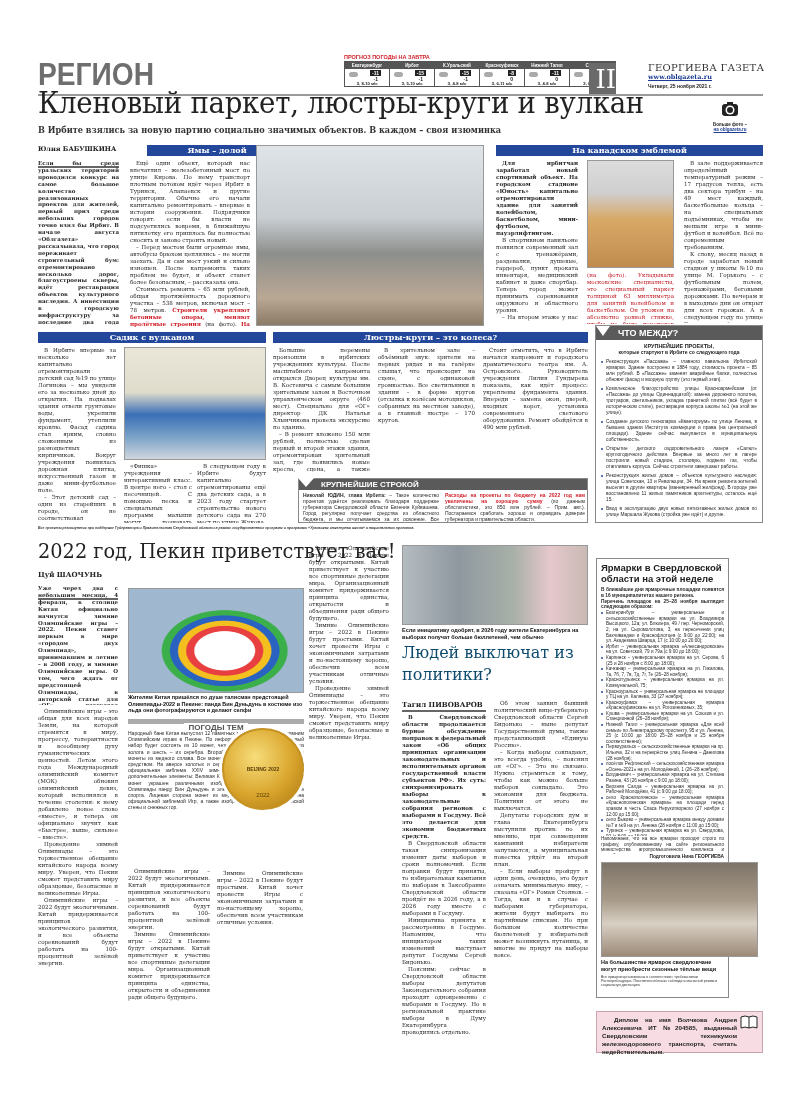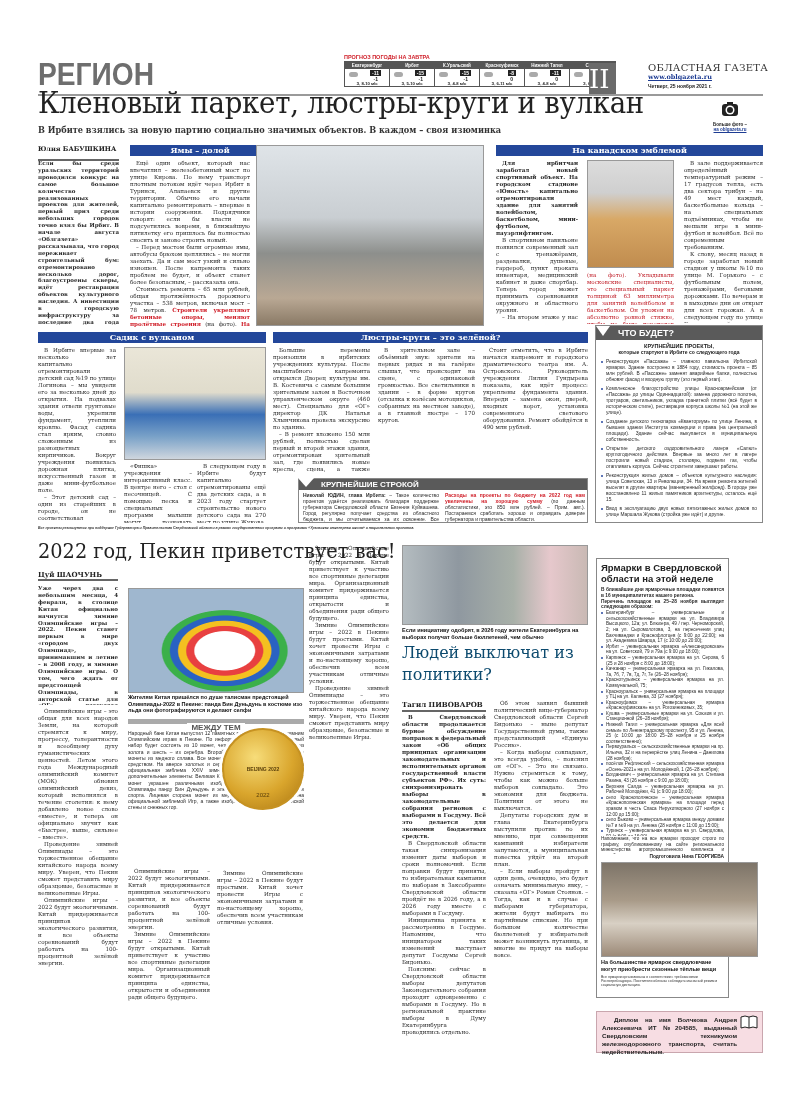--- a/index.html
+++ b/index.html
@@ -86,46 +86,46 @@
           <div class="wx-body">
             <span class="wx-ico"></span>
             <span class="wx-t1">-14</span>
             <span class="wx-t2">-1</span>
             <span class="wx-wind">З, 6-8 м/с</span>
           </div>
         </div>
     </div>
   </div>
 
-  <div class="abs" style="left:589px;top:51px;width:27px;height:32px;background:#6a6a6a;color:#fff;font-size:26px;text-align:left;line-height:32px;font-family:'DejaVu Serif',serif">II</div>
+  <div class="abs" style="left:589px;top:51px;width:27px;height:32px;background:#6a6a6a;color:#fff;font-size:26px;text-align:right;line-height:32px;font-family:'DejaVu Serif',serif">II</div>
   <div class="abs" style="left:648px;top:50px">
-    <div style="font-size:10px;color:#333;letter-spacing:0.3px">ОБЛАСТНАЯ ГАЗЕТА</div>
+    <div style="font-size:10px;color:#333;letter-spacing:0.3px">ГЕОРГИЕВА ГАЗЕТА</div>
     <div style="font-size:6.5px;color:#1d3c93;text-decoration:underline;font-weight:bold">www.oblgazeta.ru</div>
     <div class="sans" style="font-size:5px;font-weight:bold;margin-top:2px">Четверг, 25 ноября 2021 г.</div>
   </div>
   <div class="abs" style="left:38px;top:82px;width:725px;height:2px;background:#9a9a9a"></div>
 </div>
 
 <div class="abs" style="left:38px;top:86px;font-size:30px;line-height:34px;color:#222;letter-spacing:-0.3px;font-family:'DejaVu Serif',serif;transform:scaleX(0.92);transform-origin:left">Кленовый паркет, люстры-круги и вулкан</div>
 <div class="abs" style="left:38px;top:124px;font-size:9.5px;font-weight:bold;color:#333;transform:scaleX(0.86);transform-origin:left;white-space:nowrap">В Ирбите взялись за новую партию социально значимых объектов. В каждом – своя изюминка</div>
 <div class="abs" style="left:700px;top:100px;width:60px;text-align:center">
   <svg width="18" height="18" viewBox="0 0 18 18">
       <rect x="1" y="4" width="16" height="12" rx="3" fill="#222"></rect>
       <circle cx="9" cy="10" r="4.5" fill="#fff"></circle>
       <circle cx="9" cy="10" r="3" fill="#222"></circle>
       <rect x="6" y="2" width="6" height="3" fill="#222"></rect>
     </svg>
   <div class="sans" style="font-size:4.5px;font-weight:bold">Больше фото –</div>
   <div class="sans" style="font-size:4.5px;color:#1d3c93;font-weight:bold;text-decoration:underline">на oblgazeta.ru</div>
 </div>
 
-<div class="abs" style="left:38px;top:145px;width:81px;font-size:6.5px;font-weight:bold;border-bottom:2px solid #666;padding-bottom:6px">Юлия БАБУШКИНА</div>
+<div class="abs" style="left:38px;top:145px;width:81px;font-size:6.5px;font-weight:bold;border-bottom:2px solid #666;padding-bottom:13px">Юлия БАБУШКИНА</div>
 <div class="abs txt bold" style="left:38px;top:160px;width:81px;height:167px;font-size:5.5px;line-height:6.9px">Если бы среди уральских территорий проводился конкурс на самое большое количество реализованных проектов для жителей, первый приз среди небольших городов точно взял бы Ирбит. В начале августа «Облгазета» рассказывала, что город переживает строительный бум: отремонтировано несколько дорог, благоустроены скверы, идёт реставрация объектов культурного наследия. А инвестиции в городскую инфраструктуру за последние два года превысили 2,5 млрд рублей (см. «ОГ» №149 от 17.08.2021). Но буквально на днях выяснилось: ирбитчане запустили ещё несколько новых социально значимых проектов. И уже есть задел на 2022 год.</div>
 
-<div class="abs bar" style="left:130px;top:145px;width:140px">Ямы – долой</div>
+<div class="abs bar" style="left:147px;top:145px;width:140px">Ямы – долой</div>
 <div class="abs txt" style="left:130px;top:160px;width:120px;height:167px">
   <p>Ещё один объект, который нас впечатлил – железобетонный мост по улице Кирова. По нему транспорт плотным потоком идёт через Ирбит в Туринск, Алапаевск и другие территории. Обычно его начали капитально ремонтировать – впервые в истории сооружения. Подрядчики говорят: если бы власти не подсуетились вовремя, в ближайшую пятилетку его пришлось бы полностью сносить и заново строить новый.</p>
   <p>– Перед мостом были огромные ямы, автобусы брюхом цеплялись – не могли заехать. Да и сам мост узкий и сильно изношен. После капремонта таких проблем не будет, и объект станет более безопасным, – рассказала она.</p>
   <p><span>Стоимость ремонта – 65 млн рублей, общая протяжённость дорожного участка – 538 метров, включая мост – 78 метров.</span> <span class="red">Строители укрепляют бетонные опоры, меняют пролётные строения</span><span> (на фото). </span><span class="red">На мосту будет новый асфальт, ограждения, освещение.</span></p>
 </div>
 <div class="abs photo" style="left:256px;top:145px;width:228px;height:181px;background:linear-gradient(180deg,#dfe4e8 0%,#c9ced2 40%,#8d8f8c 60%,#b9a894 85%,#8a7a66 100%)"></div>
 
 <div class="abs bar" style="left:496px;top:145px;width:267px">На канадском эмблемой</div>
 <div class="abs txt" style="left:496px;top:160px;width:82px;height:163px">
   <p style="font-weight:bold">Для ирбитчан заработал новый спортивный объект. На городском стадионе «Юность» капитально отремонтировали здание для занятий волейболом, баскетболом, мини-футболом, пауэрлифтингом.</p>
@@ -145,21 +145,21 @@
   <p>– Этот детский сад – один из старейших в городе, он не соответствовал требованиям законодательства и нуждался в ремонте, – говорит заведующая учреждением Ирина Япанова. – Наша мечта исполнилась. Здание не только красивое, но и оборудовано всем необходимым – мебелью, игрушками, текстилем. Теперь есть современный пищеблок, во всех игровых группах – подогрев пола. У нас 100 детей – от полутора лет и старше, за время ремонта они посещали другие садики, но мы ждали, когда вернутся в свой родной детский сад.</p>
 </div>
 <div class="abs photo" style="left:124px;top:347px;width:142px;height:113px;background:linear-gradient(180deg,#eae6d8 0%,#e0dccc 40%,#3a6fb6 60%,#7aa2c8 80%,#cfd6de 100%)"></div>
 <div class="abs txt" style="left:124px;top:463px;width:68px;height:60px">
   <p><span>«Фишка» учреждения – интерактивный класс. В центре него – стол с песочницей. С помощью песка и специальных программ малыши могут познавать окружающий мир. </span></p>
 </div>
 <div class="abs txt" style="left:197px;top:463px;width:69px;height:60px">
   <p>В следующем году в Ирбите будут капитально отремонтированы ещё два детских сада, а в 2023 году стартует строительство нового детского сада на 270 мест по улице Жукова.</p>
 </div>
 
-<div class="abs bar" style="left:273px;top:332px;width:315px">Люстры-круги – это зелёной?</div>
+<div class="abs bar" style="left:273px;top:332px;width:315px">Люстры-круги – это колеса?</div>
 <div class="abs txt" style="left:273px;top:347px;width:97px;height:128px">
   <p>Большие перемены произошли в ирбитских учреждениях культуры. После масштабного капремонта открылся Дворец культуры им. В. Костевича с самым большим зрительным залом в Восточном управленческом округе (460 мест). Специально для «ОГ» директор ДК Наталья Хлынчикова провела экскурсию по зданию.</p>
   <p>– В ремонт вложено 150 млн рублей, полностью сделан первый и второй этажи здания, отремонтирован зрительный зал, где появились новые кресла, сцена, а также современное световое оборудование, новый паркетный пол, система видеонаблюдения, подсветка сцены. Плюс отремонтирован фасад здания, кровля. Капремонта не было больше 50 лет, – говорит она.</p>
 </div>
 <div class="abs txt" style="left:378px;top:347px;width:97px;height:128px">
   <p>В зрительном зале – объёмный звук: зрители на первых рядах и на галёрке слышат, что происходит на сцене, с одинаковой громкостью. Все светильники в здании – в форме кругов (отсылка к колёсам мотоциклов, собранных на местном заводе), а в главной люстре – 170 кругов.</p>
 </div>
 <div class="abs txt" style="left:483px;top:347px;width:105px;height:128px">
   <p>Стоит отметить, что в Ирбите начался капремонт и городского драматического театра им. А. Островского. Руководитель учреждения Лилия Гундырева показала, как идёт процесс: укреплены фундамента здания. Впереди – замена окон, дверей, входных ворот, установка современного светового оборудования. Ремонт обойдётся в 490 млн рублей.</p>
 </div>
@@ -170,51 +170,51 @@
     <b>Николай ЮДИН, глава Ирбита:</b>
     <span>– Такое количество проектов удаётся реализовать благодаря поддержке губернатора Свердловской области Евгения Куйвашева. Город регулярно получает средства из областного бюджета, и мы отчитываемся за их освоение. Все поручения главы региона на этот год выполнены. Проекты ближайших двух лет получили финансовую поддержку в области, и мы к ним приступим совершенно точно. </span>
   </div>
   <div class="abs txt sans" style="left:146px;top:13px;width:140px;height:30px;font-size:5px;line-height:6px">
     <span class="red">Расходы на проекты по бюджету на 2022 год нам увеличены на хорошую сумму</span><span> (по данным облстатистики, это 850 млн рублей. – Прим. авт.). Постараемся сработать хорошо и оправдать доверие губернатора и правительства области.</span>
   </div>
 </div>
 <div class="abs" style="left:298px;top:478px;width:0;height:0;border-left:8px solid transparent;border-right:8px solid transparent;border-top:9px solid #fff"></div>
 
 <div class="abs" style="left:595px;top:325px;width:168px;height:198px;border:1px solid #888">
-  <div class="greybar" style="font-size:9px;height:14px;line-height:14px">ЧТО БУДЕТ?</div>
+  <div class="greybar" style="font-size:9px;height:14px;line-height:14px">ЧТО МЕЖДУ?</div>
   <div class="sans" style="text-align:center;font-size:5.5px;font-weight:bold;margin-top:3px">КРУПНЕЙШИЕ ПРОЕКТЫ,</div>
   <div class="sans" style="text-align:center;font-size:5px;font-weight:bold;margin-bottom:4px">которые стартуют в Ирбите со следующего года</div>
   <ul class="bullet-list txt sans" style="padding:0 5px;font-size:4.8px;line-height:6px;height:160px">
     <li>Реконструкция «Пассажа» – главного павильона Ирбитской ярмарки. Здание построено в 1884 году, стоимость проекта – 85 млн рублей. В «Пассаже» заменят аварийные балки, полностью обновят фасад и входную группу (это первый этап).</li>
     <li>Комплексное благоустройство улицы Красноармейская (от «Пассажа» до улицы Одиннадцатой): замена дорожного полотна, тротуаров, светильников, укладка гранитной плитки (всё будет в историческом стиле), реставрация корпуса школы №1 (на этой же улице).</li>
     <li>Создание детского технопарка «Кванториум» по улице Ленина, в бывшем здании Института коммерции и права (на центральной площади). Здание сейчас выкупается в муниципальную собственность.</li>
     <li>Открытие детского оздоровительного лагеря «Салют» круглогодичного действия. Впервые за много лет в лагере построили новый стадион, столовую, подвели газ, чтобы отапливать корпуса. Сейчас строители завершают работы.</li>
     <li>Реконструкция жилых домов – объектов культурного наследия: улица Советская, 13 и Революции, 34. На время ремонта жителей выселят в другие квартиры (маневренный жилфонд). В городе уже восстановлено 11 жилых памятников архитектуры, осталось ещё 15.</li>
     <li>Ввод в эксплуатацию двух новых пятиэтажных жилых домов по улице Маршала Жукова (стройка уже идёт) и другие.</li>
   </ul>
 </div>
 <div class="abs" style="left:596px;top:326px;width:0;height:0;border-left:7px solid transparent;border-right:7px solid transparent;border-top:10px solid #fff"></div>
 
 <div class="abs tiny" style="left:38px;top:526px;width:725px;white-space:nowrap;overflow:hidden;font-style:italic;font-weight:bold">Все проекты реализуются при поддержке Губернатора и Правительства Свердловской области в рамках государственных программ и программы «Уральская инженерная школа» и национальных проектов.</div>
 
 <div class="abs" style="left:38px;top:538px;font-size:21px;line-height:26px;color:#222;font-family:'DejaVu Serif',serif;transform:scaleX(0.92);transform-origin:left;white-space:nowrap">2022 год, Пекин приветствует вас!</div>
-<div class="abs" style="left:38px;top:570px;width:80px;font-size:7px;font-weight:bold;border-bottom:2px solid #666;padding-bottom:0">Цуй ШАОЧУНЬ</div>
+<div class="abs" style="left:38px;top:570px;width:80px;font-size:7px;font-weight:bold;border-bottom:2px solid #666;padding-bottom:19px">Цуй ШАОЧУНЬ</div>
 <div class="abs txt bold" style="left:38px;top:585px;width:80px;height:120px;font-size:5.5px;line-height:6.9px">Уже через два с небольшим месяца, 4 февраля, в столице Китая официально начнутся зимние Олимпийские игры – 2022. Пекин станет первым в мире «городом двух Олимпиад», принимавшим и летние – в 2008 году, и зимние Олимпийские игры. О том, чего ждать от предстоящей Олимпиады, в авторской статье для «ОГ» рассказал генеральный консул КНР в Екатеринбурге господин Цуй Шаочунь.</div>
 <div class="abs txt" style="left:38px;top:708px;width:80px;height:390px">
   <p>Олимпийские игры – это общая для всех народов Земли, на которой стремятся к миру, прогрессу, толерантности и всеобщему духу гуманистических ценностей. Летом этого года Международный олимпийский комитет (МОК) обновил олимпийский девиз, который исполнялся в течение столетия: к нему добавлено новое слово «вместе», и теперь он официально звучит как «Быстрее, выше, сильнее – вместе».</p>
   <p>Проведение зимней Олимпиады – это торжественное обещание китайского народа всему миру. Уверен, что Пекин сможет представить миру образцовые, безопасные и великолепные Игры.</p>
   <p>Олимпийские игры – 2022 будут экологичными. Китай придерживается принципов экологического развития, и все объекты соревнований будут работать на 100-процентной зелёной энергии.</p>
 </div>
 <div class="abs photo" style="left:128px;top:588px;width:176px;height:105px;background:radial-gradient(ellipse at 55% 60%,#fff 0 22%,#e84040 23% 28%,#f4c020 29% 34%,#2a62c2 35% 40%,#3bb04a 41% 46%,#9fb7cf 47% 100%)"></div>
 <div class="abs caption" style="left:128px;top:694px;width:176px;height:20px">Жителям Китая пришёлся по душе талисман предстоящей Олимпиады-2022 в Пекине: панда Бин Дуньдунь в костюме изо льда они фотографируются и делают селфи</div>
 
 <div class="abs" style="left:128px;top:716px;width:176px;height:150px">
   <div class="sans" style="position:relative;height:10px;text-align:center">
     <div style="position:absolute;left:0;right:0;top:3px;height:5px;background:#aaa"></div>
-    <span style="position:relative;background:#fff;padding:0 4px;font-size:8px;font-weight:bold;color:#555">МЕЖДУ ТЕМ</span>
+    <span style="position:relative;background:#fff;padding:0 4px;font-size:8px;font-weight:bold;color:#555">ПОГОДЫ ТЕМ</span>
   </div>
   <div class="abs txt sans" style="left:0;top:14px;width:176px;height:134px;font-size:5px;line-height:6.2px;shape-outside:none">Народный банк Китая выпустил 12 памятных монет, посвящённых зимним Олимпийским играм в Пекине. По информации ИА «Синьхуа», первый набор будет состоять из 10 монет, четыре из которых изготовлены из золота и шесть – из серебра. Второй набор представляет собой две монеты из медного сплава. Все монеты являются законным платёжным средством. На аверсе золотых и серебряных монет будет изображена официальная эмблема XXIV зимних Олимпийских игр, а также дополнительные элементы: Великая Китайская стена и снежинки. Реверс монет украшен различными изображениями, включая талисман Олимпиады панду Бин Дуньдунь и элементы различных зимних видов спорта. Лицевая сторона монет из медного сплава будет украшена официальной эмблемой Игр, а также изображением Великой Китайской стены и снежных гор.</div>
 </div>
 <div class="abs" style="left:222px;top:728px;width:82px;height:82px;border-radius:50%;background:radial-gradient(circle at 40% 35%,#f7dd7a,#d9a52c 55%,#a97512);border:2px solid #c69222;box-shadow:0 0 0 3px #fff">
   <div class="sans" style="position:absolute;top:36px;width:100%;text-align:center;font-size:5px;color:#5a3f0a;font-weight:bold">BEIJING 2022</div>
   <div class="sans" style="position:absolute;bottom:10px;width:100%;text-align:center;font-size:6px;color:#5a3f0a">2022</div>
 </div>
 
 <div class="abs txt" style="left:128px;top:868px;width:82px;height:230px">
   <p>Олимпийские игры – 2022 будут экологичными. Китай придерживается принципов экологического развития, и все объекты соревнований будут работать на 100-процентной зелёной энергии.</p>

